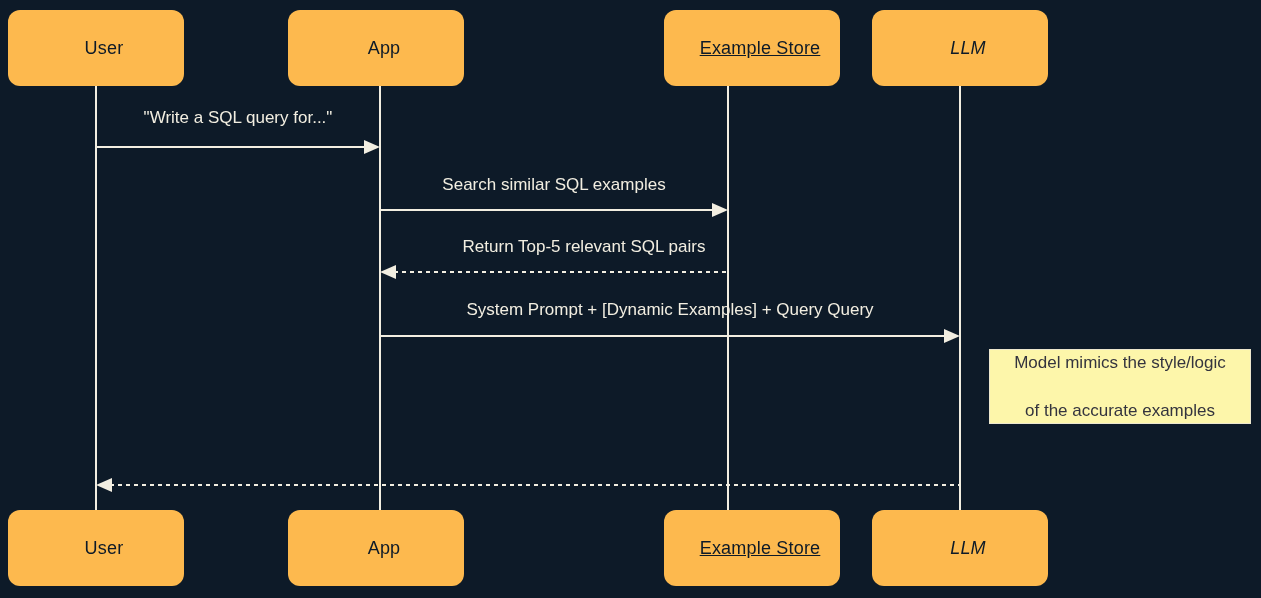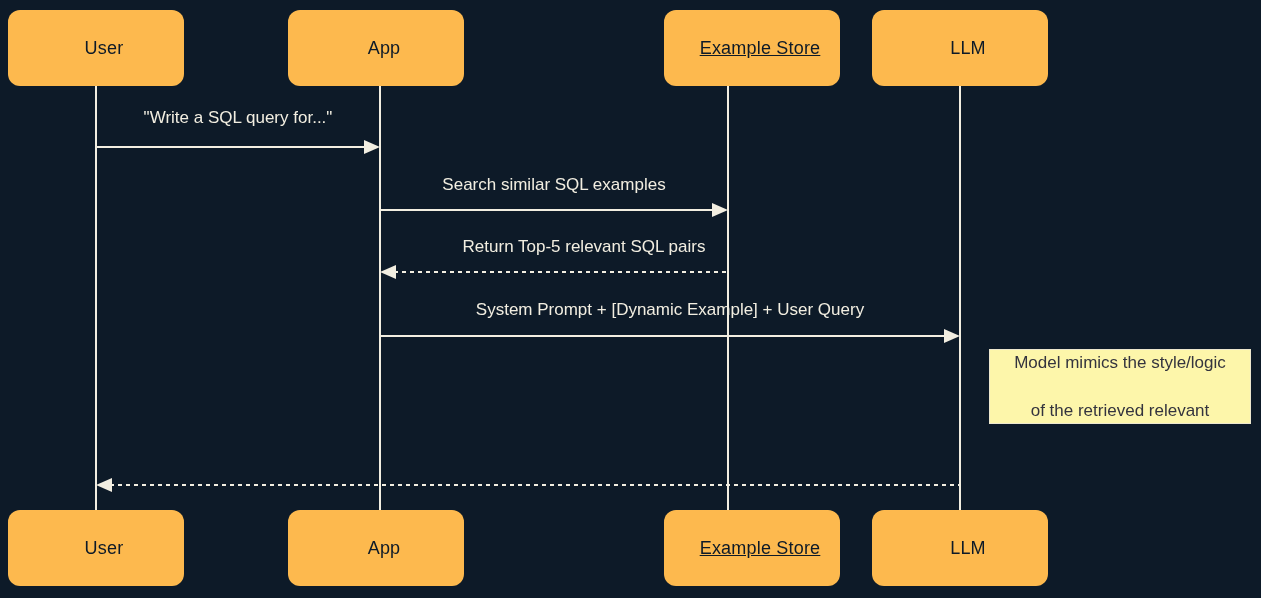--- a/index.html
+++ b/index.html
@@ -30,21 +30,21 @@
     color:var(--navy);
     font-size:18px;
     letter-spacing:.2px;
     padding-left:16px;
   }
   .actor.top{top:10px;}
   .actor.bottom{top:510px;}
   .ax-user{left:8px;}
   .ax-app{left:288px;}
   .ax-store{left:664px;text-decoration:underline;}
-  .ax-llm{left:872px;}
+  .ax-llm{left:872px;font-style:italic;}
 
   .lifeline{
     position:absolute;top:86px;height:424px;width:2px;
     background:var(--line);
   }
   .lx-user{left:95px;}
   .lx-app{left:379px;}
   .lx-store{left:727px;}
   .lx-llm{left:959px;}
 
@@ -133,25 +133,25 @@
   <div class="head right hd-1"></div>
 
   <div class="msg-text mt-2">Search similar SQL examples</div>
   <div class="msg-line ml-2"></div>
   <div class="head right hd-2"></div>
 
   <div class="msg-text mt-3">Return Top-5 relevant SQL pairs</div>
   <div class="msg-line dashed ml-3"></div>
   <div class="head left hd-3"></div>
 
-  <div class="msg-text mt-4">System Prompt + [Dynamic Example] + User Query</div>
+  <div class="msg-text mt-4">System Prompt + [Dynamic Examples] + Query Query</div>
   <div class="msg-line ml-4"></div>
   <div class="head right hd-4"></div>
 
   <div class="note">
     <span>Model mimics the style/logic</span>
-    <span>of the retrieved relevant</span>
+    <span>of the accurate examples</span>
   </div>
 
   <div class="msg-line dashed ml-5"></div>
   <div class="head left hd-5"></div>
 
 </div>
 
 </body></html>

